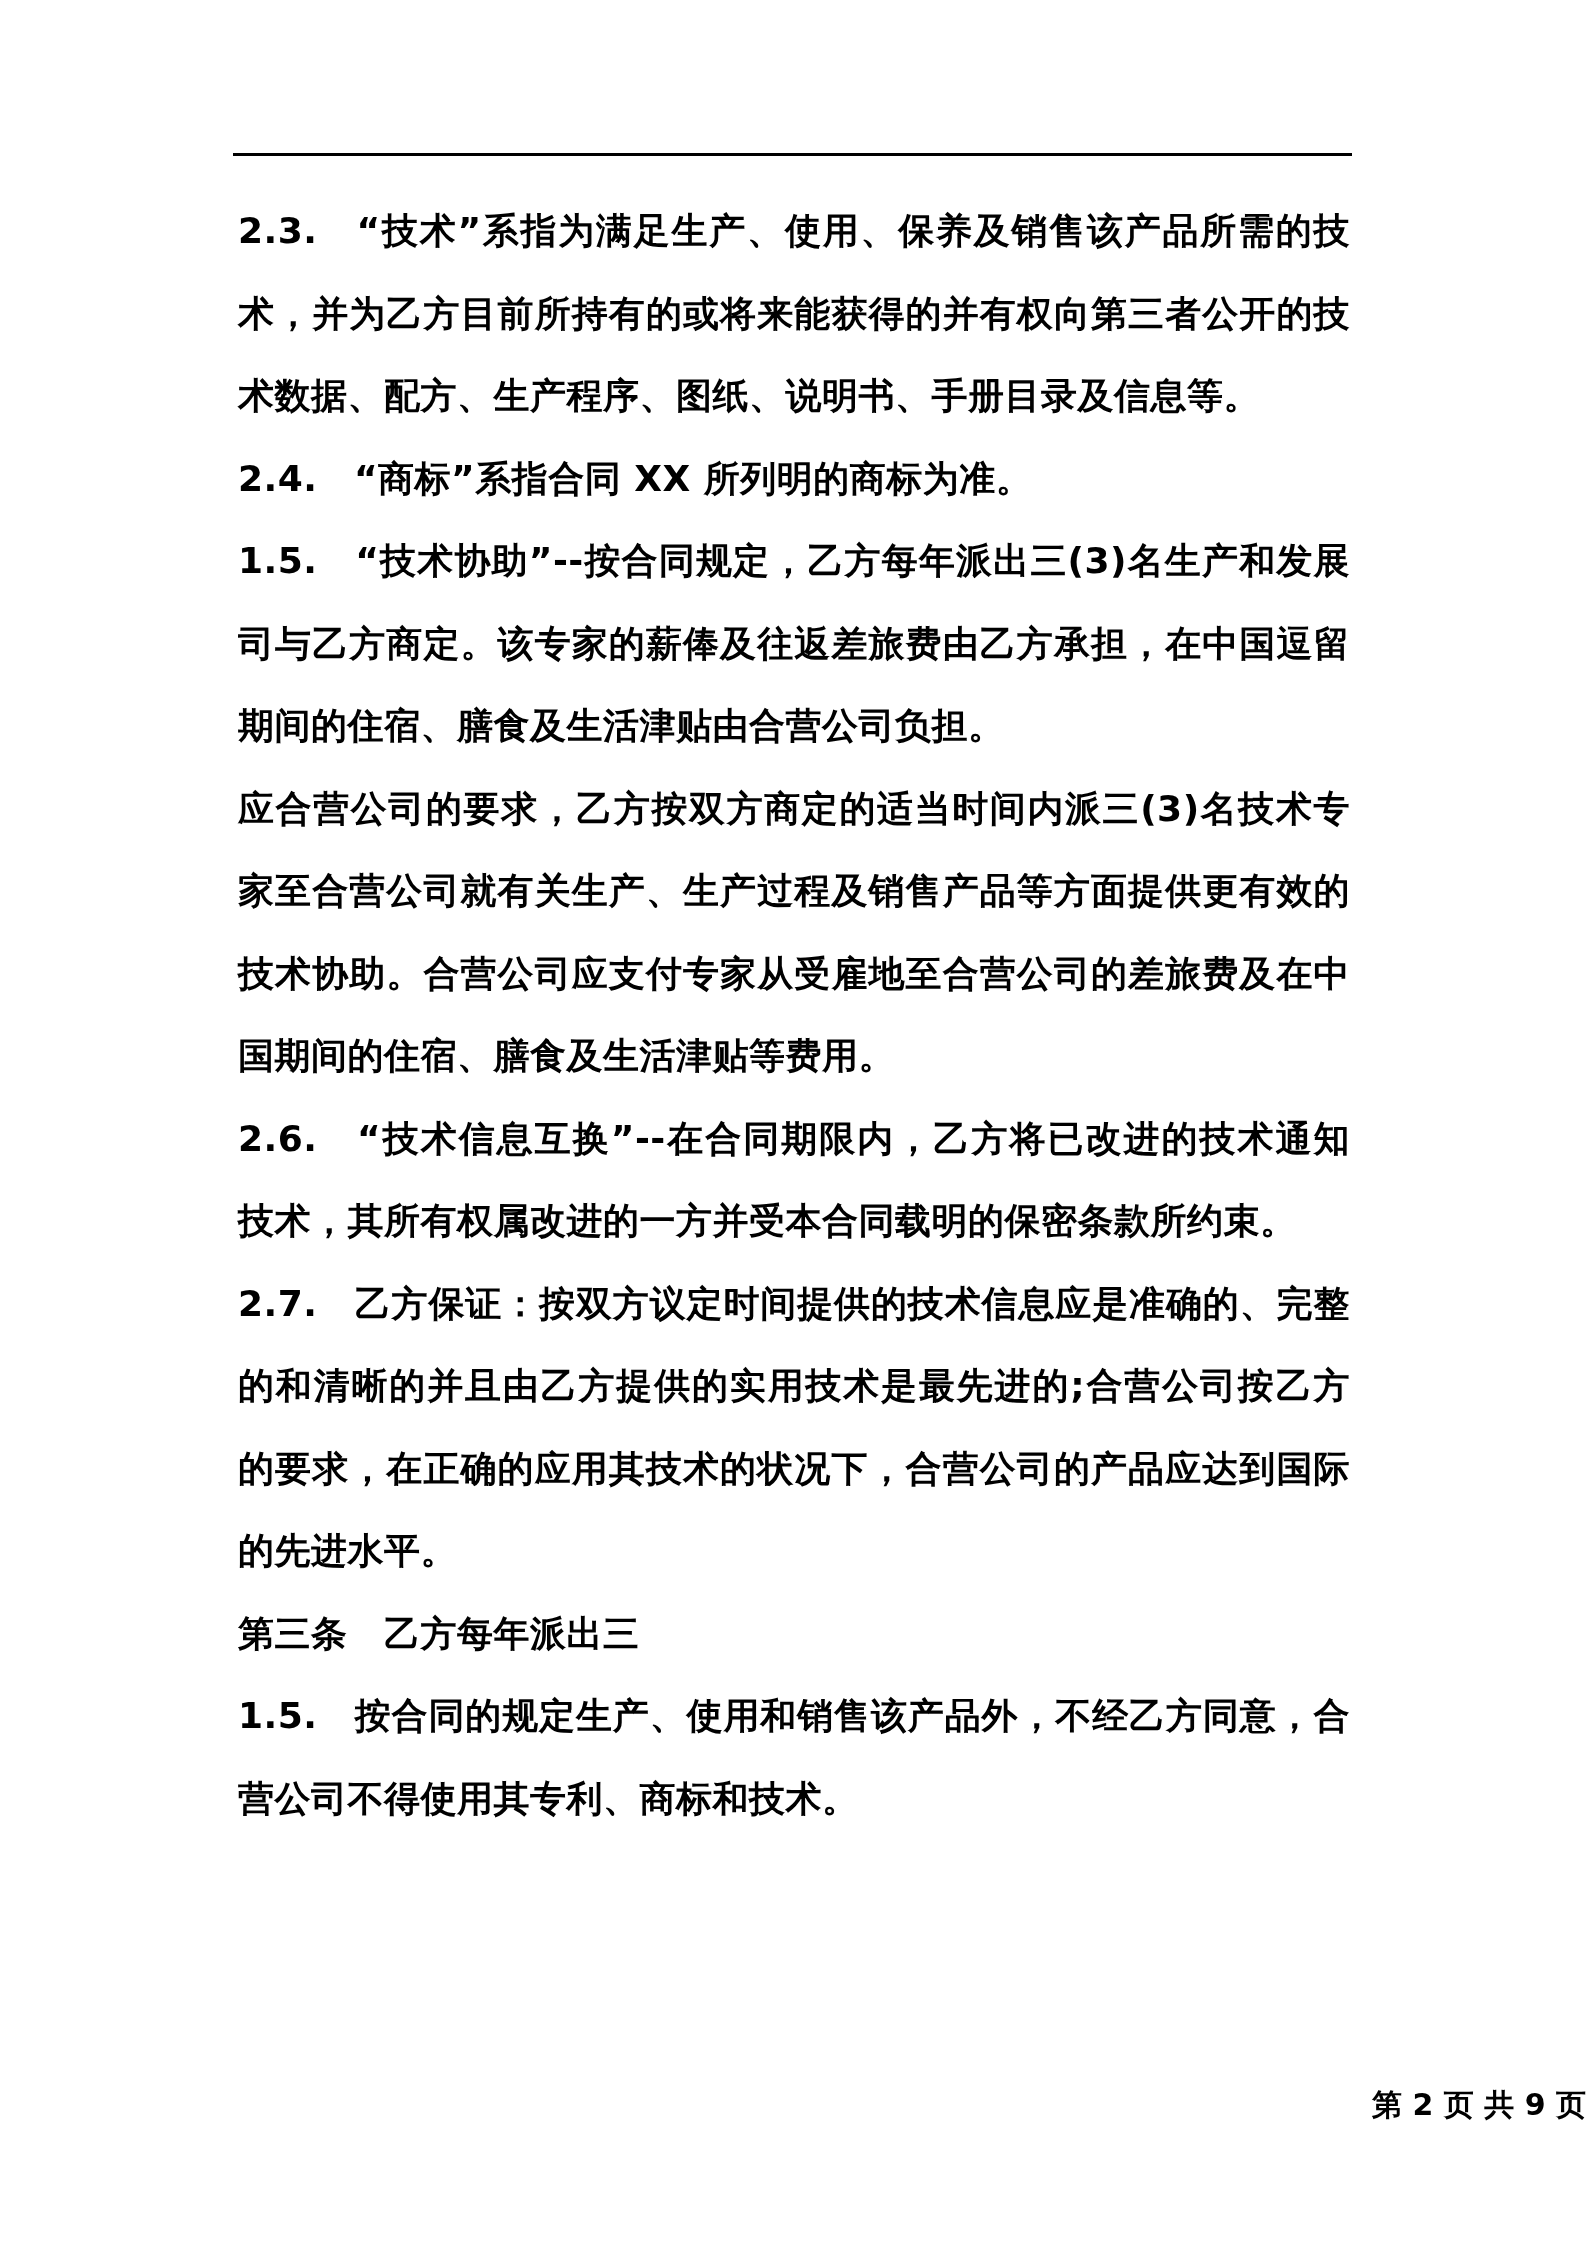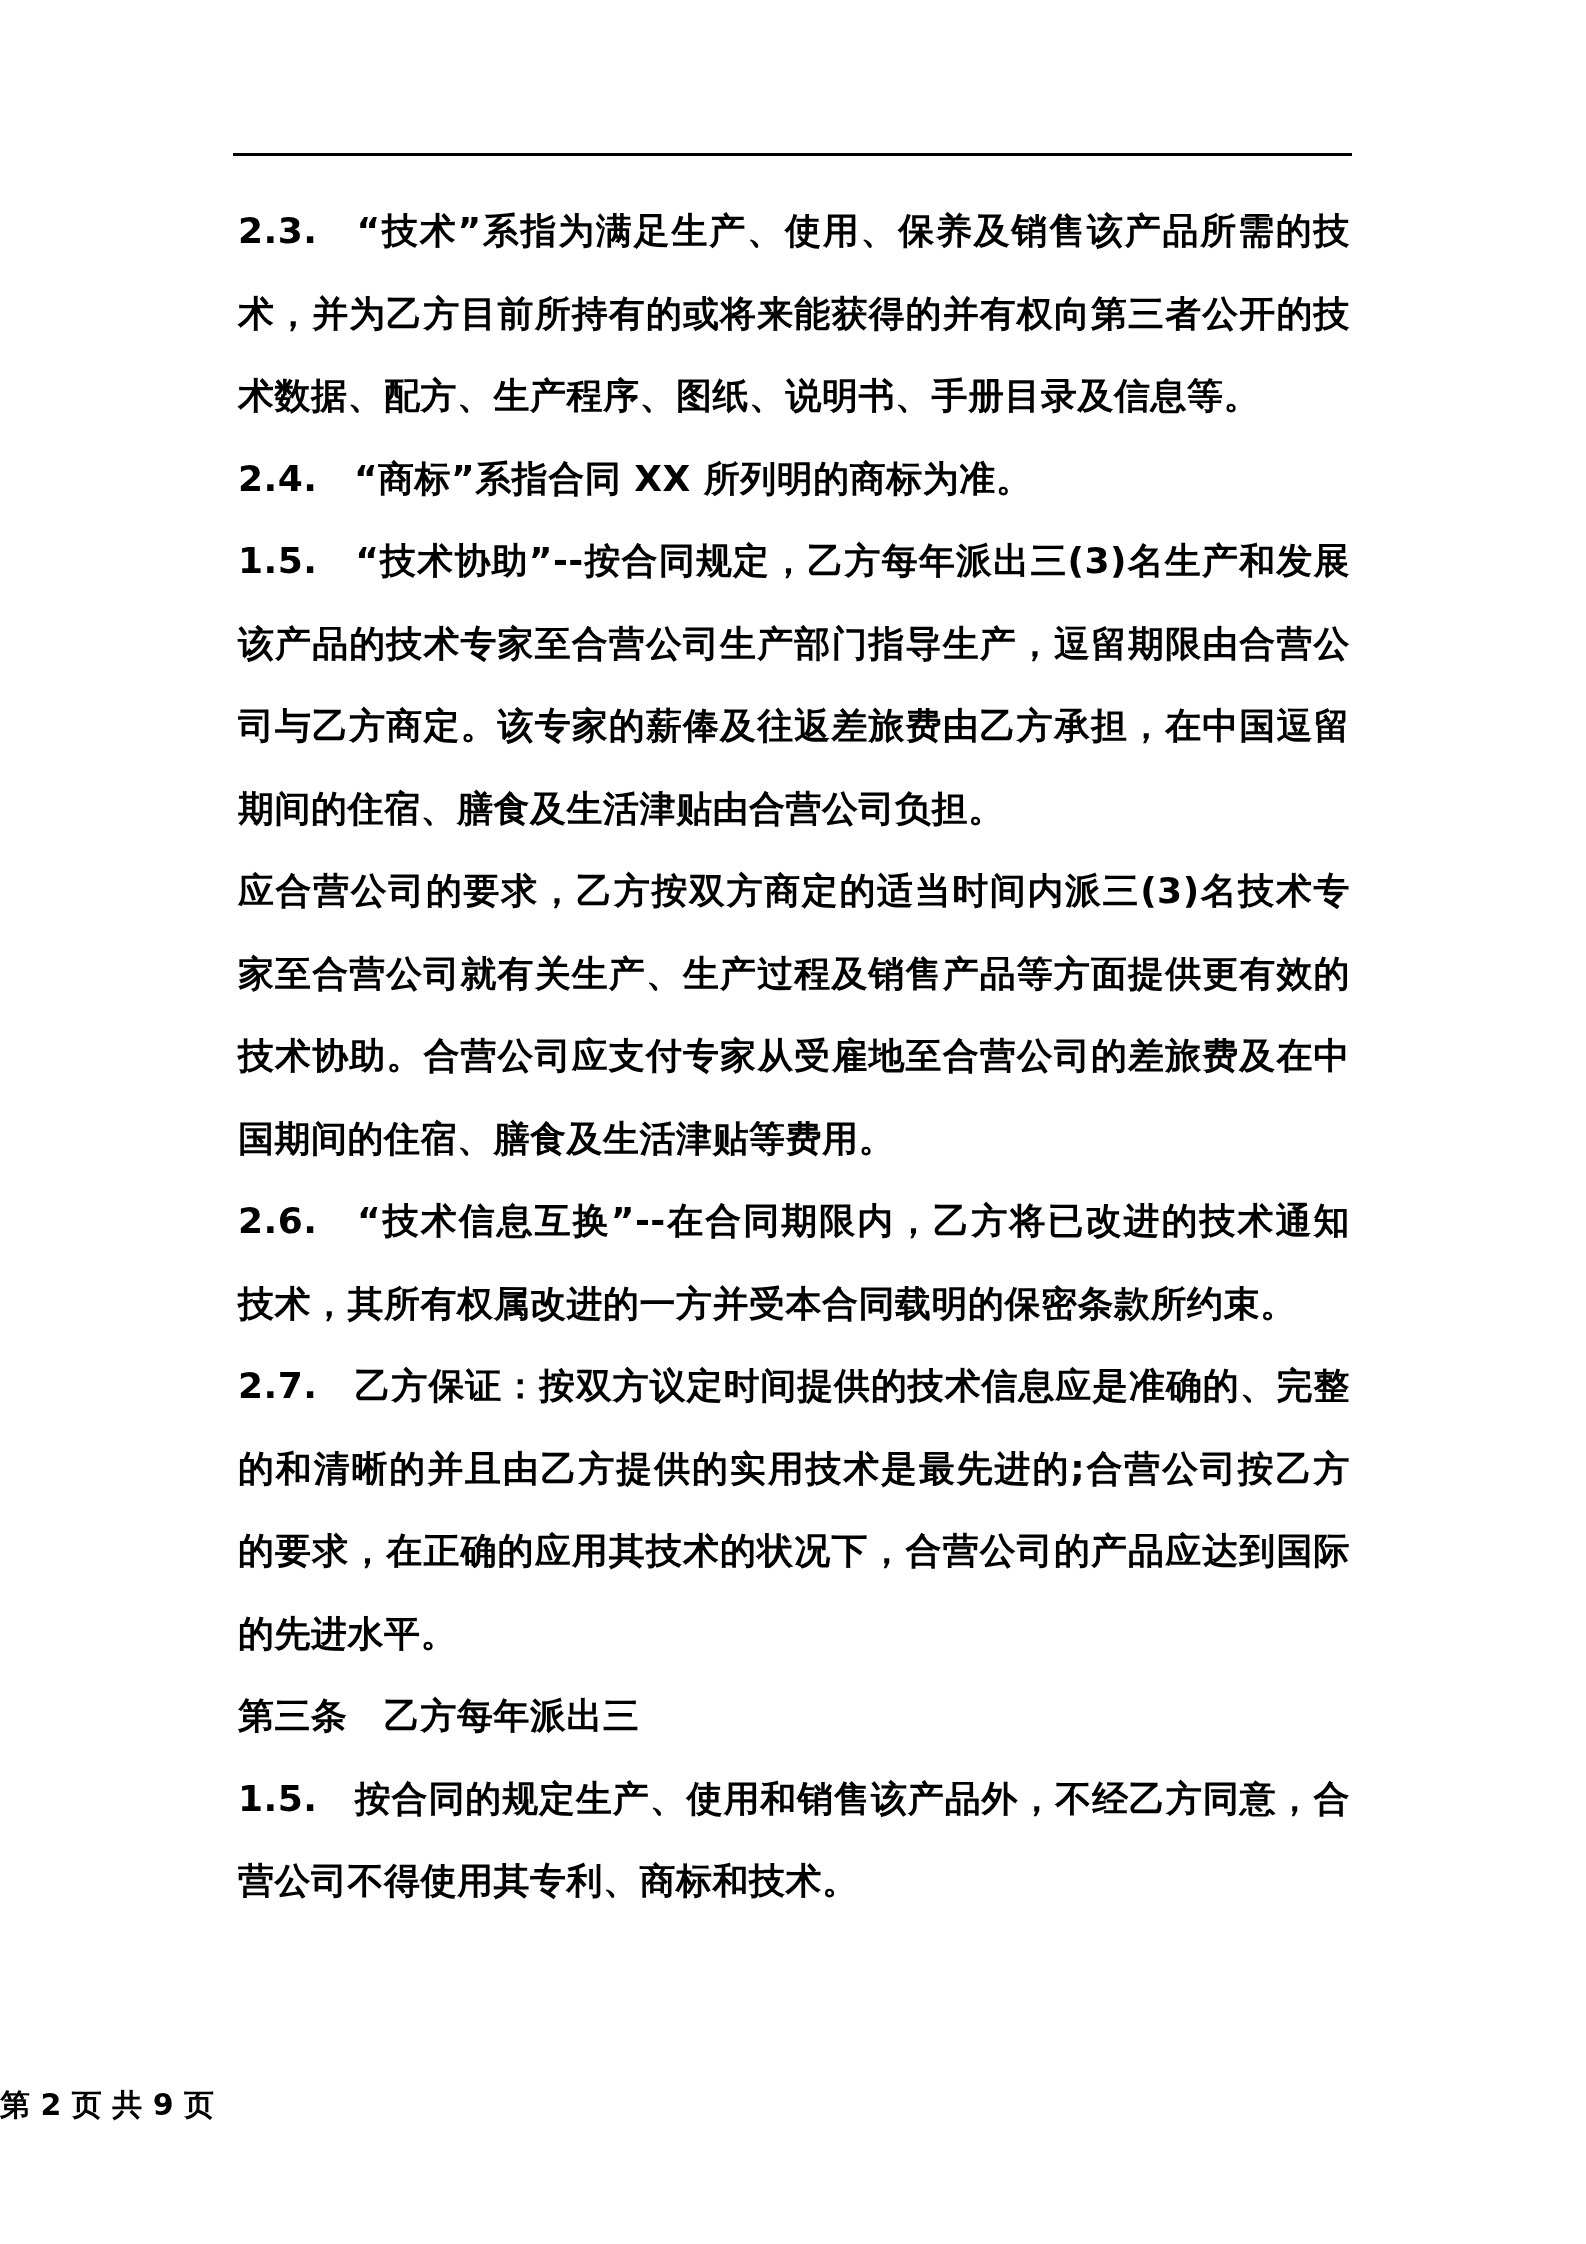--- a/index.html
+++ b/index.html
@@ -46,38 +46,37 @@
     word-break: break-all;
     text-align: justify;
     text-align-last: justify;
     text-justify: inter-character;
   }
   .footer {
     position: absolute;
     left: 0;
     top: 2085px;
     width: 100%;
-    text-align: left;
+    text-align: right;
     font-size: 30px;
     font-weight: 700;
     line-height: 40px;
   }
 </style>
 </head>
 <body>
 
 <div class="page">
   <div class="header-rule"></div>
   <div class="content" id="content">
       <div class="line fill">2.3.　“技术”系指为满足生产、使用、保养及销售该产品所需的技</div>
       <div class="line fill">术，并为乙方目前所持有的或将来能获得的并有权向第三者公开的技</div>
       <div class="line">术数据、配方、生产程序、图纸、说明书、手册目录及信息等。</div>
       <div class="line">2.4.　“商标”系指合同 XX 所列明的商标为准。</div>
       <div class="line fill">1.5.　“技术协助”--按合同规定，乙方每年派出三(3)名生产和发展</div>
-      <div class="line fill">该产品的技术专家至合营公司生产部门指导生产，逗留期限由合营公</div>
       <div class="line fill">司与乙方商定。该专家的薪俸及往返差旅费由乙方承担，在中国逗留</div>
       <div class="line">期间的住宿、膳食及生活津贴由合营公司负担。</div>
       <div class="line fill">应合营公司的要求，乙方按双方商定的适当时间内派三(3)名技术专</div>
       <div class="line fill">家至合营公司就有关生产、生产过程及销售产品等方面提供更有效的</div>
       <div class="line fill">技术协助。合营公司应支付专家从受雇地至合营公司的差旅费及在中</div>
       <div class="line">国期间的住宿、膳食及生活津贴等费用。</div>
       <div class="line fill">2.6.　“技术信息互换”--在合同期限内，乙方将已改进的技术通知</div>
       <div class="line">技术，其所有权属改进的一方并受本合同载明的保密条款所约束。</div>
       <div class="line fill">2.7.　乙方保证：按双方议定时间提供的技术信息应是准确的、完整</div>
       <div class="line fill">的和清晰的并且由乙方提供的实用技术是最先进的;合营公司按乙方</div>

